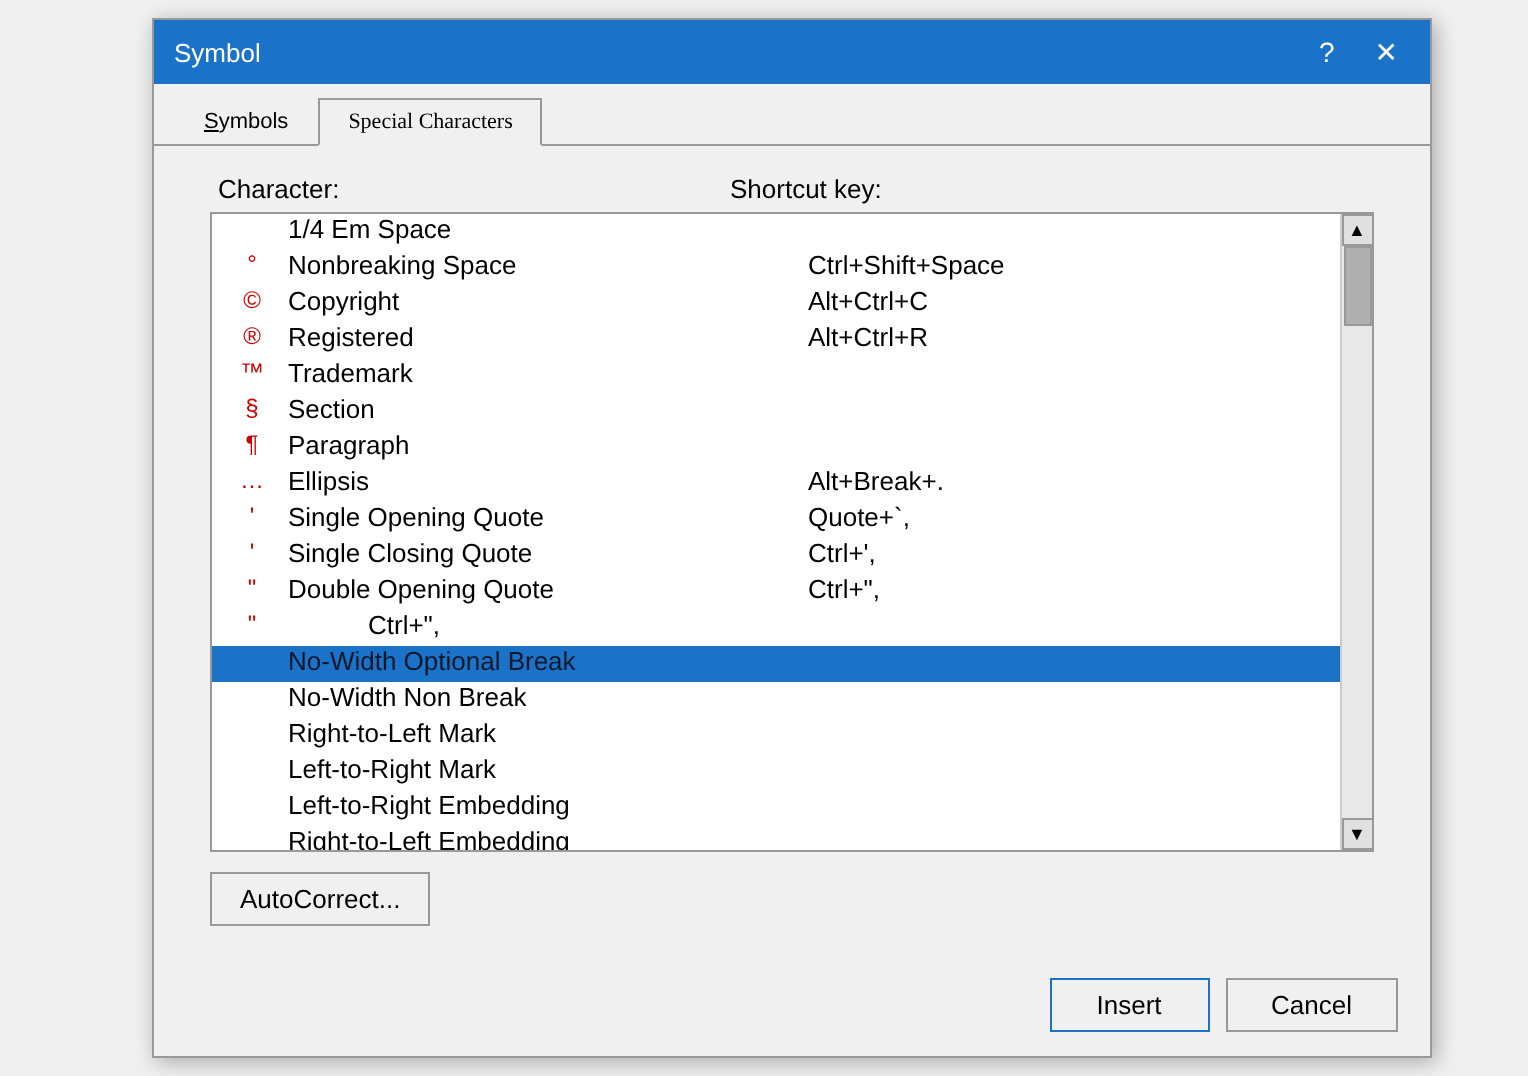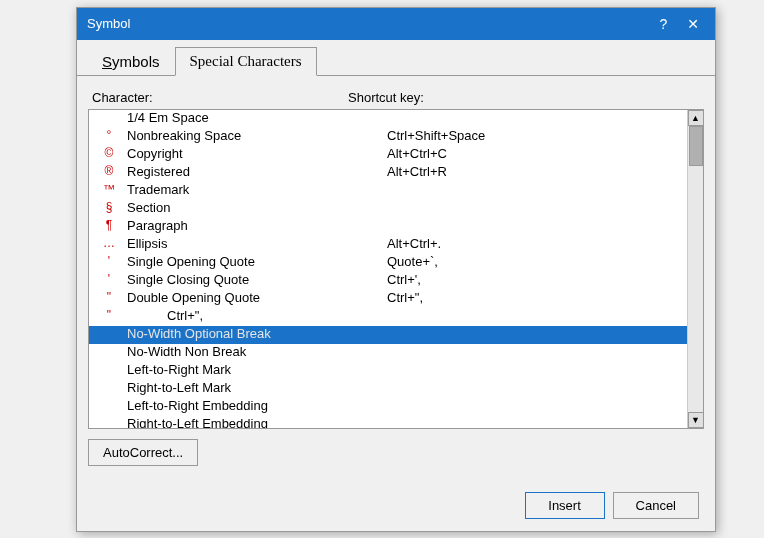--- a/index.html
+++ b/index.html
@@ -59,36 +59,36 @@
       background: #f0f0f0;
       border-bottom: 1px solid #999;
       padding: 6px 10px 0;
       gap: 0;
     }
 
     .tab {
       padding: 5px 14px;
       cursor: pointer;
       border: 1px solid transparent;
-      font-size: 15px;
+      font-size: 11px;
       background: transparent;
       position: relative;
       bottom: -1px;
     }
 
     .tab.active {
       background: #f0f0f0;
       border: 1px solid #999;
       border-bottom: 1px solid #f0f0f0;
       z-index: 1;
       font-family: Liberation Serif, serif;
     }
 
     .content {
-      padding: 12px 11px;
+      padding: 12px 28px;
     }
 
     .column-headers {
       display: flex;
       padding: 2px 0 4px 0;
       font-size: 13px;
     }
 
     .col-character {
       width: 200px;
@@ -117,21 +117,21 @@
     .table-row {
       display: flex;
       align-items: flex-start;
       height: 18px;
       padding: 0 2px;
       cursor: pointer;
     }
 
     .table-row.selected {
       background: #1a73c8;
-      color: #e5e5e5;
+      color: #0f172a;
     }
 
     .row-symbol {
       width: 36px;
       text-align: center;
       font-size: 12px;
       color: #c00;
       flex-shrink: 0;
     }
 
@@ -297,21 +297,21 @@
 
         <div class="table-row">
           <div class="row-symbol">¶</div>
           <div class="row-name">Paragraph</div>
           <div class="row-shortcut"></div>
         </div>
 
         <div class="table-row">
           <div class="row-symbol">…</div>
           <div class="row-name">Ellipsis</div>
-          <div class="row-shortcut">Alt+Ctrl+.</div>
+          <div class="row-shortcut">Alt+Break+.</div>
         </div>
 
         <div class="table-row">
           <div class="row-symbol">'</div>
           <div class="row-name">Single Opening Quote</div>
           <div class="row-shortcut">Quote+`,</div>
         </div>
 
         <div class="table-row">
           <div class="row-symbol">'</div>
@@ -337,27 +337,27 @@
         </div>
 
         <div class="table-row">
           <div class="row-symbol"></div>
           <div class="row-name">No-Width Non Break</div>
           <div class="row-shortcut"></div>
         </div>
 
         <div class="table-row">
           <div class="row-symbol"></div>
+          <div class="row-name">Right-to-Left Mark</div>
+          <div class="row-shortcut"></div>
+        </div>
+
+        <div class="table-row">
+          <div class="row-symbol"></div>
           <div class="row-name">Left-to-Right Mark</div>
-          <div class="row-shortcut"></div>
-        </div>
-
-        <div class="table-row">
-          <div class="row-symbol"></div>
-          <div class="row-name">Right-to-Left Mark</div>
           <div class="row-shortcut"></div>
         </div>
 
         <div class="table-row">
           <div class="row-symbol"></div>
           <div class="row-name">Left-to-Right Embedding</div>
           <div class="row-shortcut"></div>
         </div>
 
         <div class="table-row">

